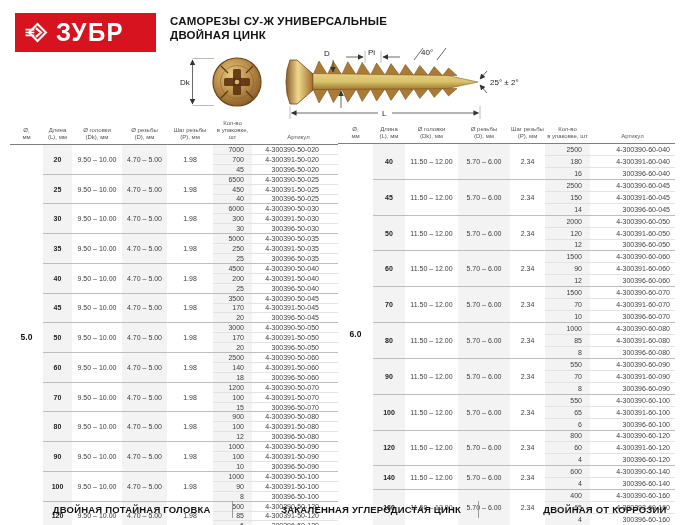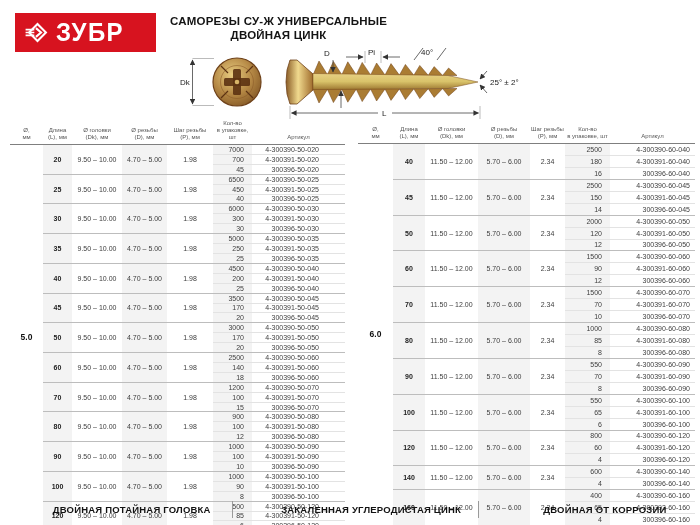--- a/index.html
+++ b/index.html
@@ -5,32 +5,32 @@
   html,body{margin:0;padding:0;background:#fff;}
   #page{position:relative;width:700px;height:525px;background:#fff;overflow:hidden;
         font-family:"Liberation Sans",sans-serif;}
 
   
   .logo{position:absolute;left:15px;top:13px;width:141px;height:39px;background:#d7131f;
         border-radius:0;display:flex;align-items:center;padding-left:9px;box-sizing:border-box;}
   .logo-name{color:#fff;font-weight:bold;font-size:25px;letter-spacing:1.5px;margin-left:5px;
              transform:scaleX(.96);transform-origin:left center;}
   .title{position:absolute;left:170px;top:14px;font-size:11.5px;font-weight:bold;color:#141414;
-         line-height:14px;letter-spacing:.2px;text-align:center;}
+         line-height:14px;letter-spacing:.2px;}
 
   
   .diagram{position:absolute;left:178px;top:44px;width:345px;height:82px;}
   .dim-text{font-size:8px;fill:#222;font-family:"Liberation Sans",sans-serif;}
   .dim-line{stroke:#444;stroke-width:.8;fill:none;}
   .ext-line{stroke:#777;stroke-width:.5;fill:none;}
 
   
   .tbl-wrap{position:absolute;top:120px;}
   .tw0{left:10px;width:335px;}
-  .tw1{left:358px;width:337px;}
+  .tw1{left:338px;width:337px;}
   table.spec{border-collapse:collapse;table-layout:fixed;width:100%;border-bottom:1px solid #8a8a8a;}
   .spec th{font-size:6px;font-weight:normal;color:#555;text-align:center;vertical-align:bottom;
            padding:0 0 3px 0;height:20px;border-bottom:1px solid #7f7f7f;}
   .spec th div{line-height:7px;}
   .spec td{font-size:7px;color:#3d3d3d;line-height:1;padding:0 2px;vertical-align:middle;}
   .t0 td{height:8.92px;}
   .t1 td{height:10.94px;}
   .t0 .c0{width:33px}.t0 .c1{width:29px}.t0 .c2{width:50px}.t0 .c3{width:45px}
   .t0 .c4{width:46px}.t0 .c5{width:39px}.t0 .c6{width:93px}
   .t1 .c0{width:35px}.t1 .c1{width:32px}.t1 .c2{width:53px}.t1 .c3{width:52px}

